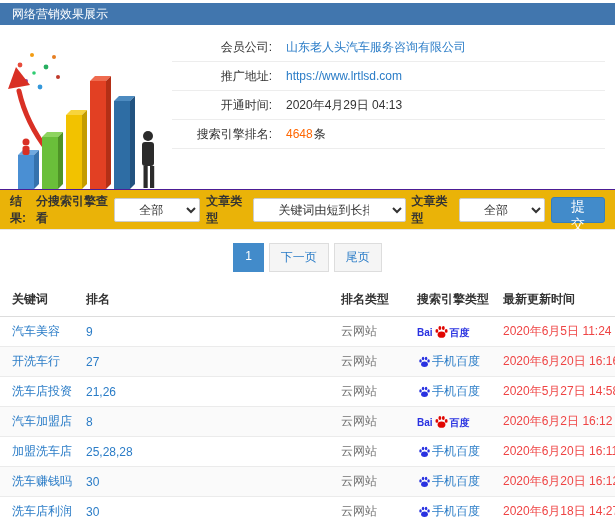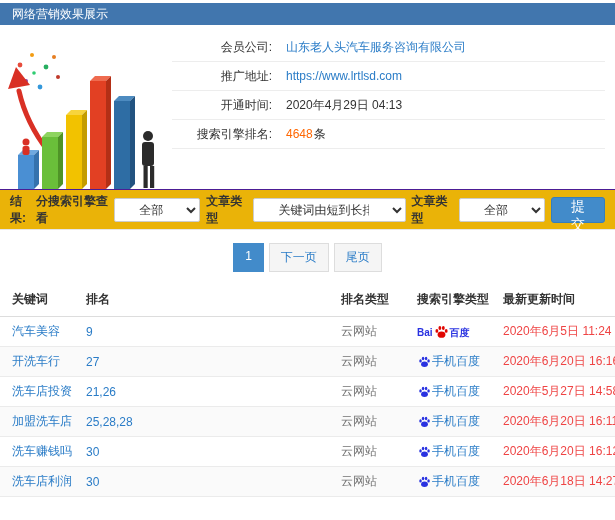--- a/index.html
+++ b/index.html
@@ -218,20 +218,33 @@
           <td class="cell-engine"><svg viewBox="0 0 24 24" width="13" height="13" class="paw">
               <ellipse cx="12" cy="17" rx="6.3" ry="5" fill="#2932e1"></ellipse>
               <ellipse cx="4.6" cy="11" rx="2.3" ry="3" fill="#2932e1"></ellipse>
               <ellipse cx="9.4" cy="6.4" rx="2.3" ry="3.2" fill="#2932e1"></ellipse>
               <ellipse cx="14.9" cy="6.4" rx="2.3" ry="3.2" fill="#2932e1"></ellipse>
               <ellipse cx="19.5" cy="11" rx="2.3" ry="3" fill="#2932e1"></ellipse>
             </svg><span class="bd-mobile">手机百度</span></td>
           <td class="cell-updated">2020年5月27日 14:58</td>
         </tr>
         <tr>
+          <td class="cell-keyword">汽车加盟店</td>
+          <td class="cell-rank">8</td>
+          <td class="cell-ranktype">云网站</td>
+          <td class="cell-engine"><span class="bd-bai">Bai</span><svg viewBox="0 0 24 24" width="15" height="15" class="paw">
+              <ellipse cx="12" cy="17" rx="6.3" ry="5" fill="#e10601"></ellipse>
+              <ellipse cx="4.6" cy="11" rx="2.3" ry="3" fill="#e10601"></ellipse>
+              <ellipse cx="9.4" cy="6.4" rx="2.3" ry="3.2" fill="#e10601"></ellipse>
+              <ellipse cx="14.9" cy="6.4" rx="2.3" ry="3.2" fill="#e10601"></ellipse>
+              <ellipse cx="19.5" cy="11" rx="2.3" ry="3" fill="#e10601"></ellipse>
+            </svg><span class="bd-du">百度</span></td>
+          <td class="cell-updated">2020年6月2日 16:12</td>
+        </tr>
+        <tr>
           <td class="cell-keyword">加盟洗车店</td>
           <td class="cell-rank">25,28,28</td>
           <td class="cell-ranktype">云网站</td>
           <td class="cell-engine"><svg viewBox="0 0 24 24" width="13" height="13" class="paw">
               <ellipse cx="12" cy="17" rx="6.3" ry="5" fill="#2932e1"></ellipse>
               <ellipse cx="4.6" cy="11" rx="2.3" ry="3" fill="#2932e1"></ellipse>
               <ellipse cx="9.4" cy="6.4" rx="2.3" ry="3.2" fill="#2932e1"></ellipse>
               <ellipse cx="14.9" cy="6.4" rx="2.3" ry="3.2" fill="#2932e1"></ellipse>
               <ellipse cx="19.5" cy="11" rx="2.3" ry="3" fill="#2932e1"></ellipse>
             </svg><span class="bd-mobile">手机百度</span></td>

